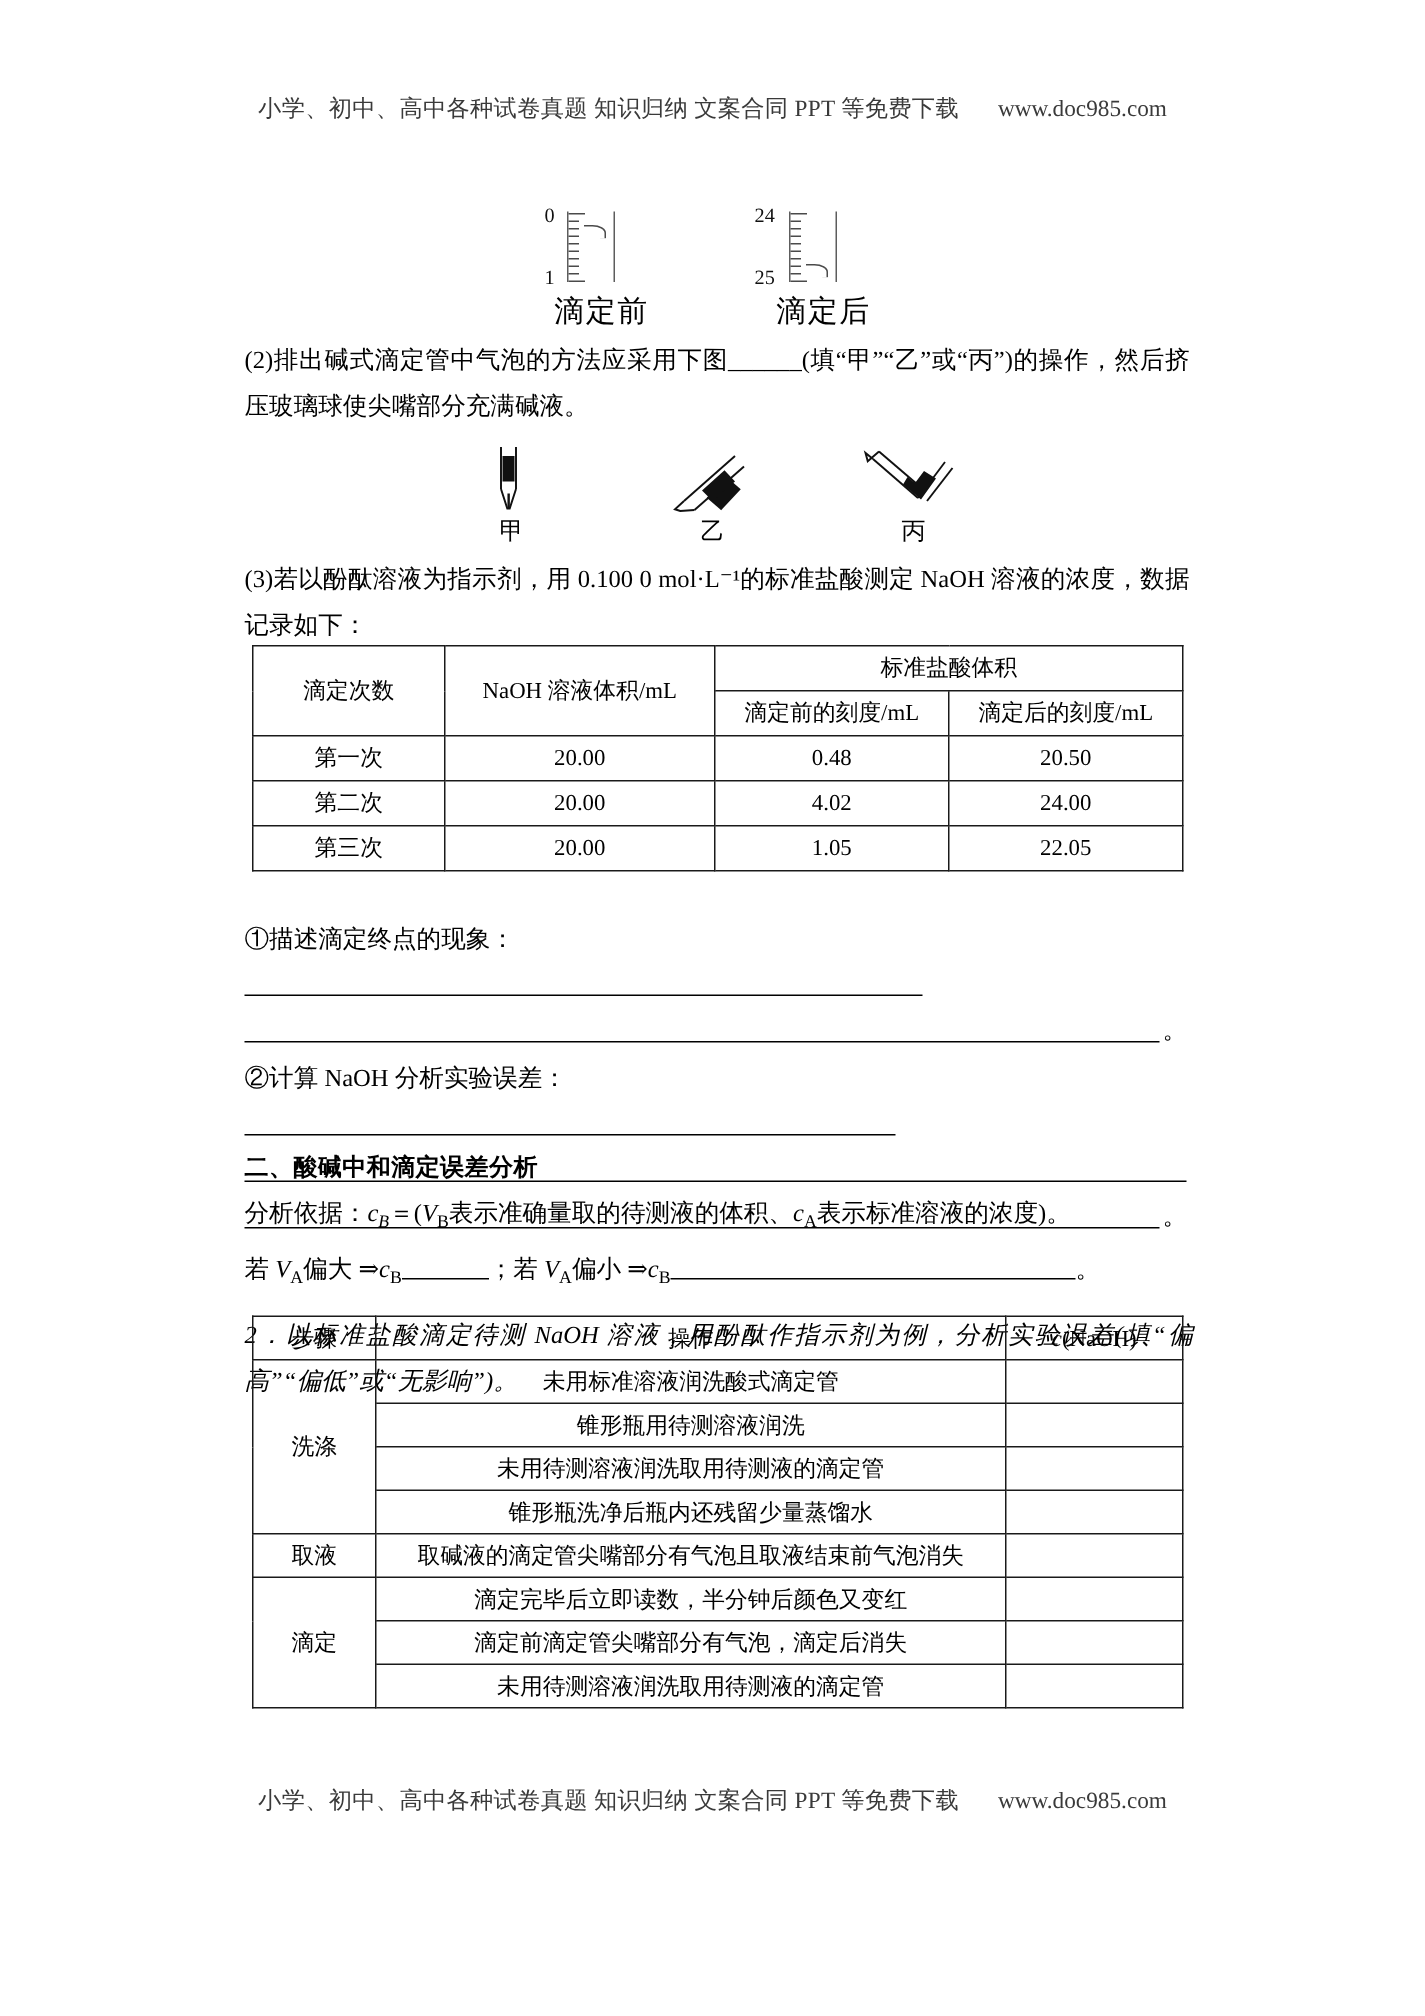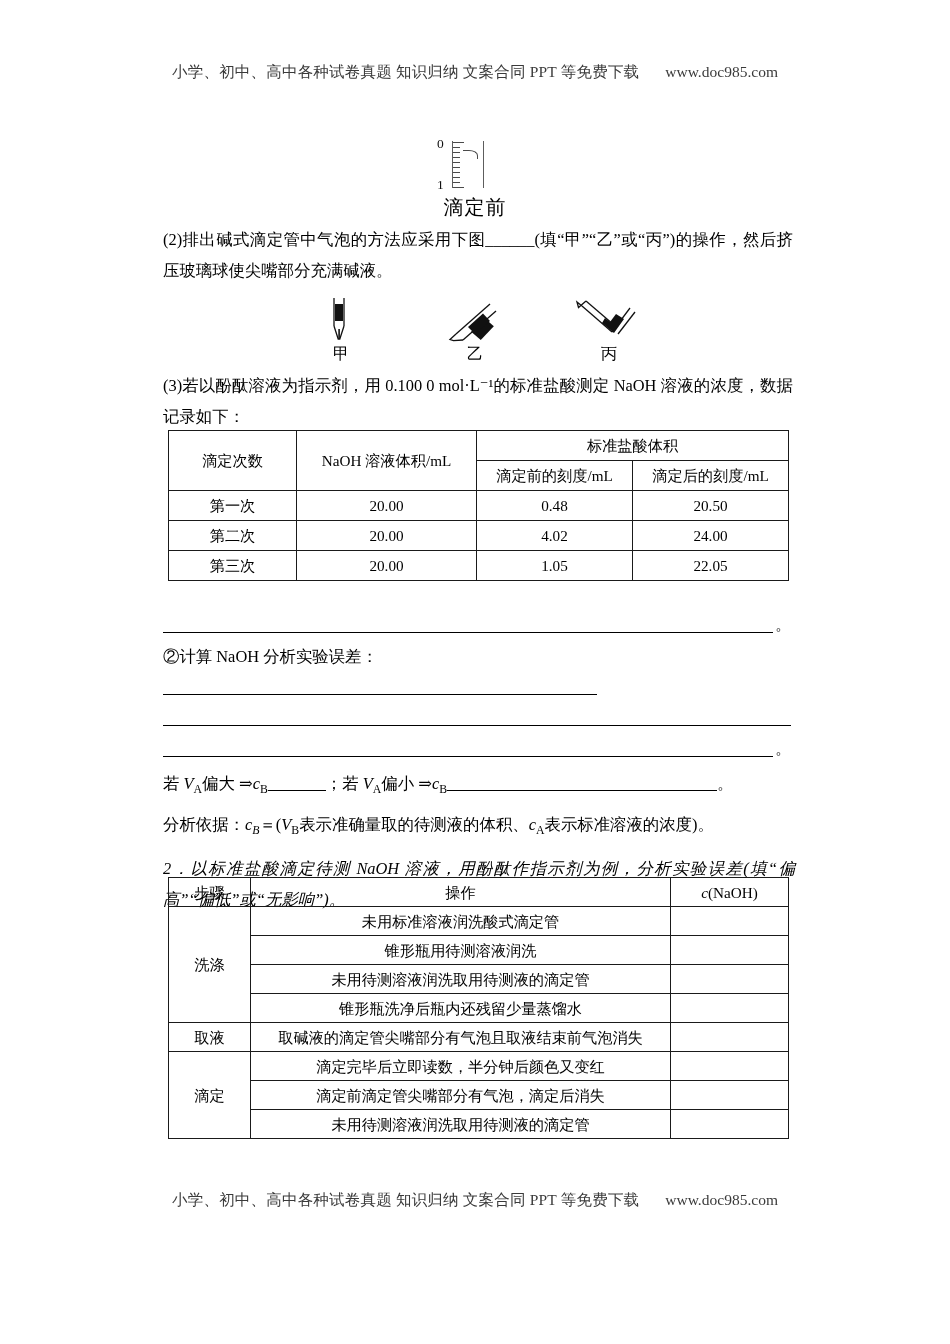--- a/index.html
+++ b/index.html
@@ -187,20 +187,42 @@
           <i style="top:30px;"></i>
           <i style="top:35px;"></i>
           <i style="top:40px;"></i>
           <i class="long" style="top:45px;"></i>
         </span>
         <span class="meniscus" style="left:42px; top:12px;"></span>
       </div>
       <div class="bur-cap">滴定前</div>
     </div>
 
+    <div class="bur-unit">
+      <div class="bur-art">
+        <span class="bur-num top" style="left:8px;">24</span>
+        <span class="bur-num bot" style="left:8px;">25</span>
+        <span class="bur-wall" style="left:31px;"></span>
+        <span class="bur-wall" style="left:62px;"></span>
+        <span class="tickcol" style="left:32px;">
+          <i class="long" style="top:0px;"></i>
+          <i style="top:5px;"></i>
+          <i style="top:10px;"></i>
+          <i style="top:15px;"></i>
+          <i style="top:20px;"></i>
+          <i style="top:25px;"></i>
+          <i style="top:30px;"></i>
+          <i style="top:35px;"></i>
+          <i style="top:40px;"></i>
+          <i class="long" style="top:45px;"></i>
+        </span>
+        <span class="meniscus" style="left:42px; top:38px;"></span>
+      </div>
+      <div class="bur-cap">滴定后</div>
+    </div>
 
   </div>
 
   <div class="content">
 
     <p class="para" style="margin-top:224px;">(2)排出碱式滴定管中气泡的方法应采用下图______(填“甲”“乙”或“丙”)的操作，然后挤压玻璃球使尖嘴部分充满碱液。</p>
 
   </div>
 
   <div class="fig-tips" style="top:296px;">
@@ -292,47 +314,51 @@
           <td>20.00</td>
           <td>1.05</td>
           <td>22.05</td>
         </tr>
       </tbody>
     </table>
   </div>
 
   <div style="position:absolute; left:163px; top:610px; width:632px;">
 
+    <div class="lineRow">
+      <span>①描述滴定终点的现象：</span><span class="fillline" style="width:452px;"></span>
+    </div>
     <div style="position:relative; height:31px;">
       <div class="ruleline" style="position:absolute; left:0; width:610px; top:22px;"></div>
       <span class="period-end" style="position:absolute; left:612px; top:4px;">。</span>
     </div>
 
     <div class="lineRow">
       <span>②计算 NaOH 分析实验误差：</span><span class="fillline" style="width:434px;"></span>
     </div>
     <div style="position:relative; height:31px;">
       <div class="ruleline" style="position:absolute; left:0; width:628px; top:22px;"></div>
     </div>
     <div style="position:relative; height:31px;">
       <div class="ruleline" style="position:absolute; left:0; width:610px; top:22px;"></div>
       <span class="period-end" style="position:absolute; left:612px; top:4px;">。</span>
     </div>
 
   </div>
 
   <div style="position:absolute; left:163px; top:768px; width:632px;">
 
+    <p class="sec-title">二、酸碱中和滴定误差分析</p>
+
+    <p class="para" style="margin-top:4px;">
+      <span>分析依据：</span><span class="varit nowrapx"><span class="varit">c</span><sub>B</sub></span>＝(<span class="varit">V</span><sub>B</sub>表示准确量取的待测液的体积、<span class="varit">c</span><sub>A</sub>表示标准溶液的浓度)。
+    </p>
 
     <p class="para">
       <span>若 </span><span class="varit">V</span><sub>A</sub><span>偏大 ⇒</span><span class="varit">c</span><sub>B</sub><span class="fillline" style="width:58px;"></span><span>；若 </span><span class="varit">V</span><sub>A</sub><span>偏小 ⇒</span><span class="varit">c</span><sub>B</sub><span class="fillline" style="width:270px;"></span><span>。</span>
-    </p>
-
-    <p class="para" style="margin-top:4px;">
-      <span>分析依据：</span><span class="varit nowrapx"><span class="varit">c</span><sub>B</sub></span>＝(<span class="varit">V</span><sub>B</sub>表示准确量取的待测液的体积、<span class="varit">c</span><sub>A</sub>表示标准溶液的浓度)。
     </p>
 
     <p class="para" style="margin-top:6px;font-style:italic;">2．以标准盐酸滴定待测 NaOH 溶液，用酚酞作指示剂为例，分析实验误差(填“偏高”“偏低”或“无影响”)。</p>
 
   </div>
 
   <div style="position:absolute; left:168px; top:859px;margin-top:18px;">
     <table class="doc t2">
       <colgroup>
         <col style="width:82px;">

